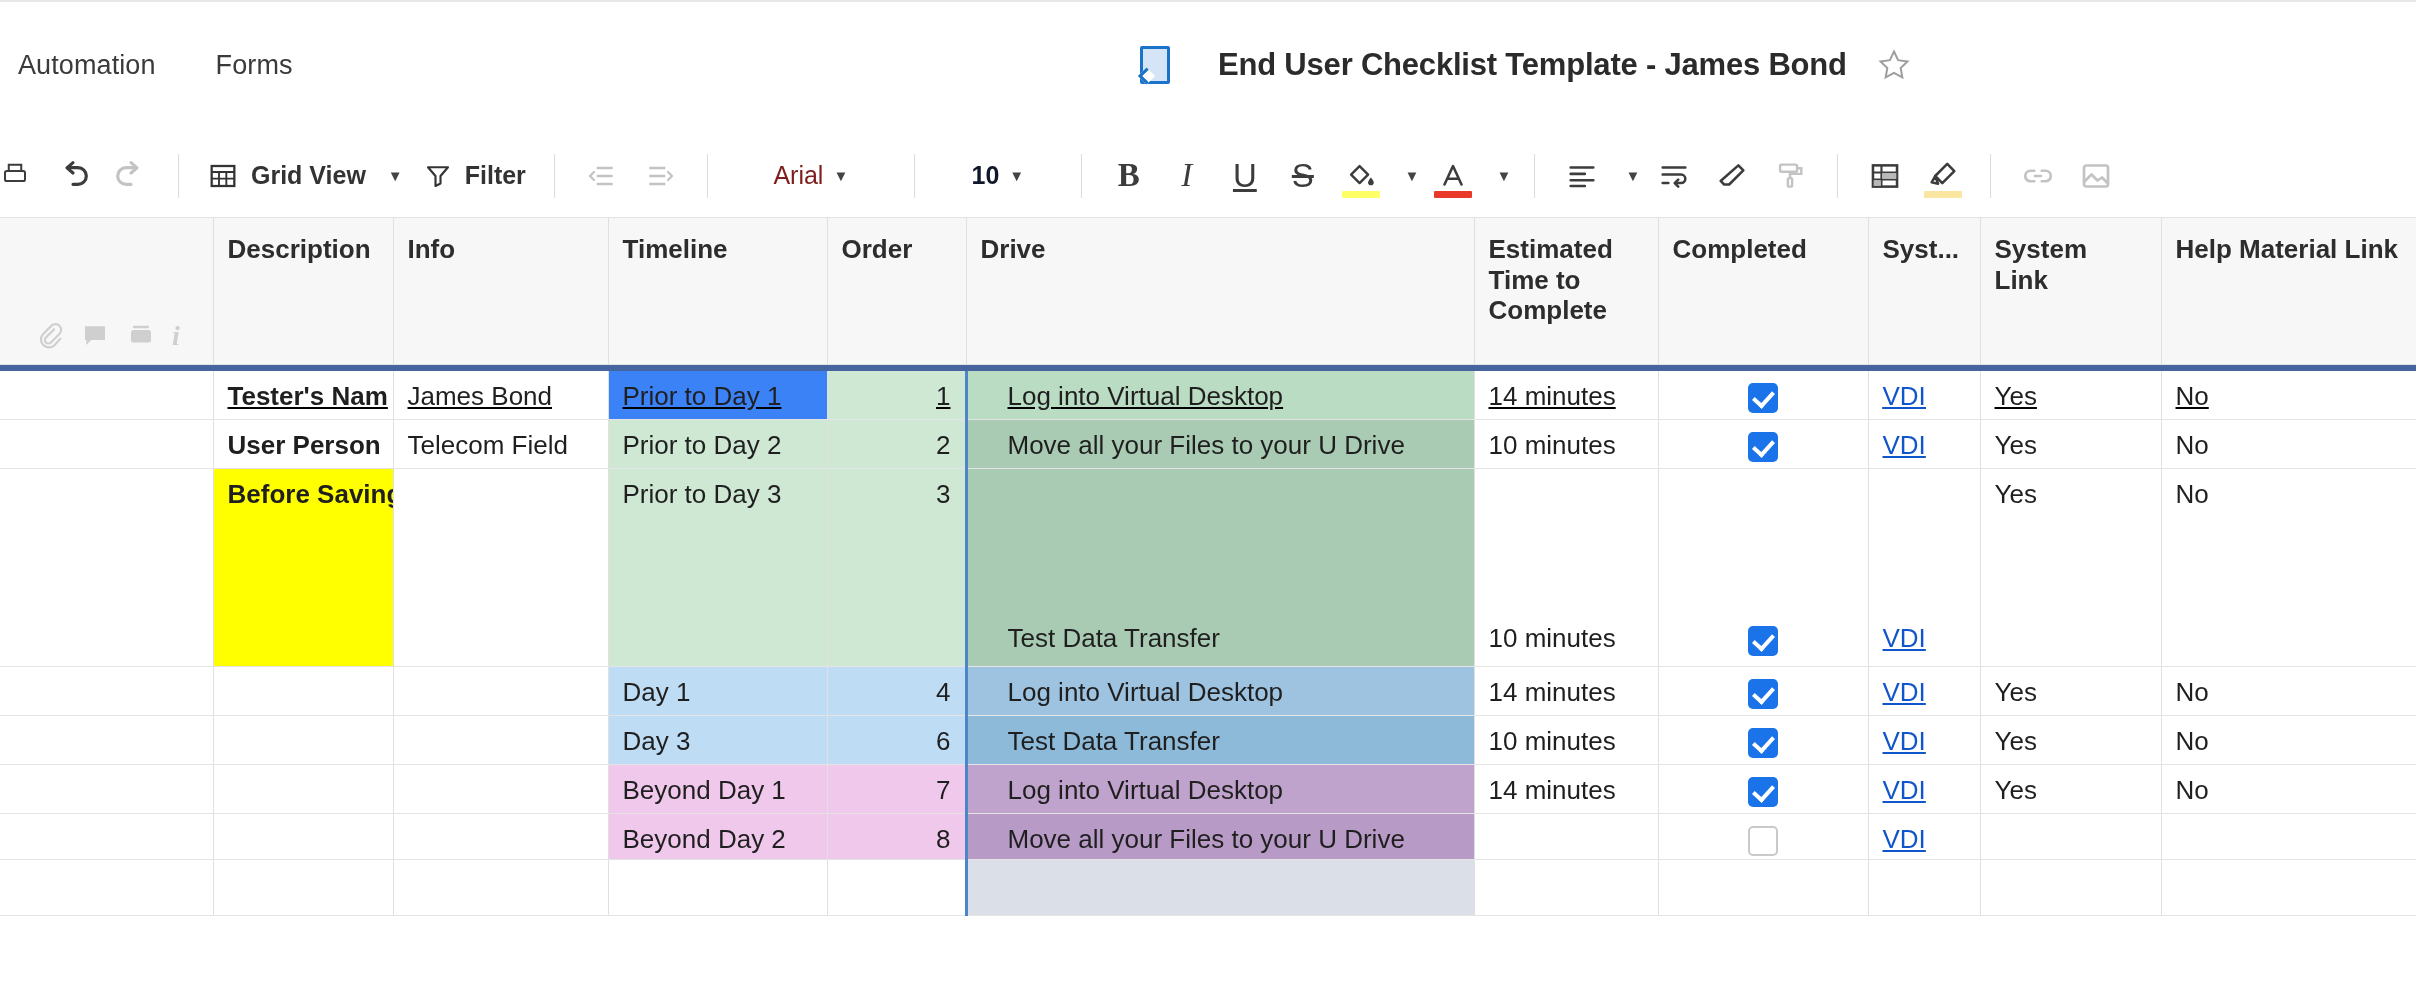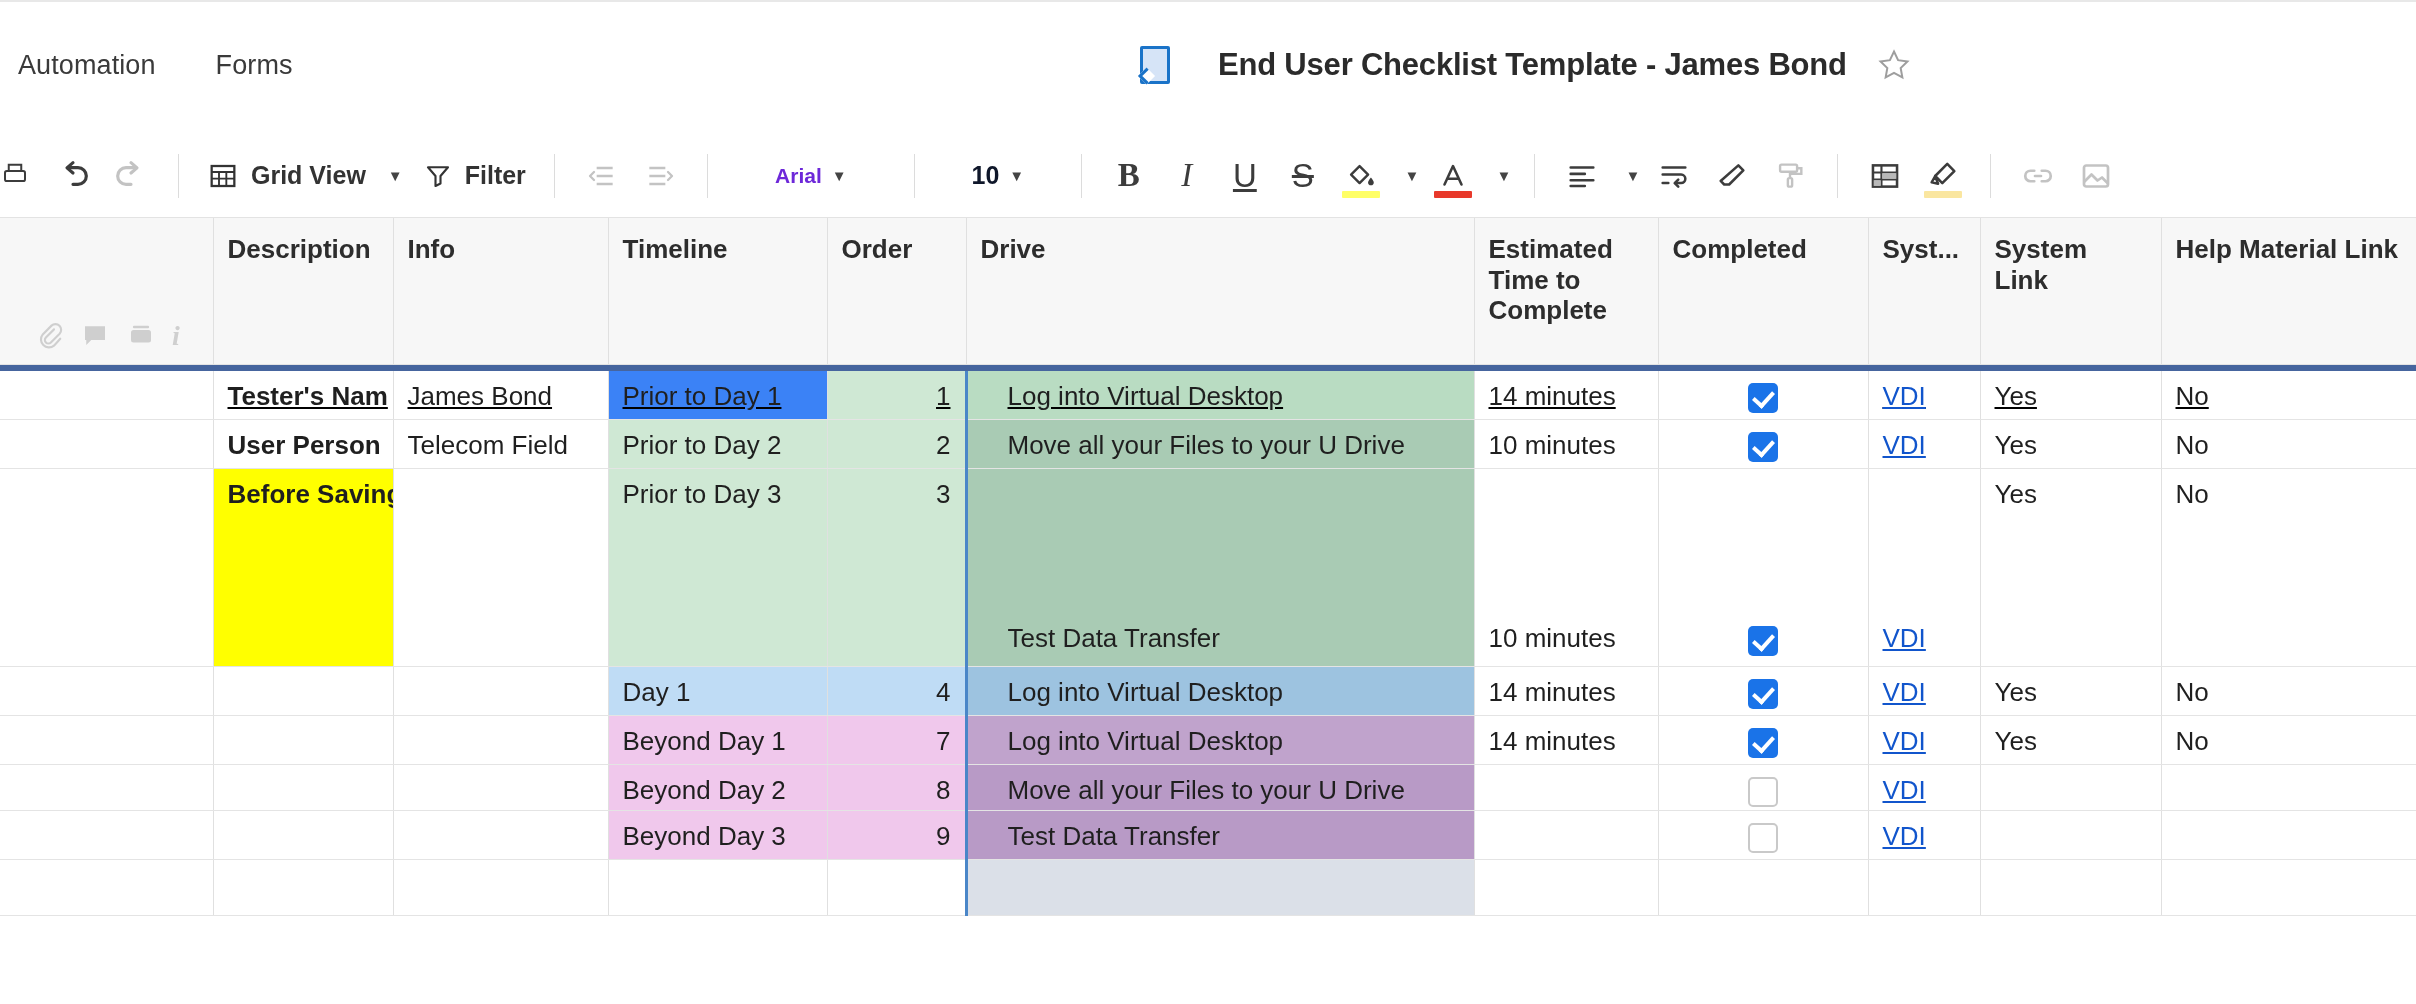--- a/index.html
+++ b/index.html
@@ -62,21 +62,21 @@
   .tb { display: flex; align-items: center; height: 100%; }
   .tbtn {
     display: flex; align-items: center; justify-content: center;
     height: 58px; min-width: 58px; border-radius: 5px;
     cursor: pointer; color: #3c3c3c;
   }
   .tbtn.dis { color: #c3c3c3; }
   .tbtn.lbl { gap: 12px; padding: 0 10px; font-size: 25px; font-weight: bold; color: #333; }
   .sep { width: 1px; height: 44px; background: #dcdcdc; margin: 0 18px; }
   .caret { font-size: 15px; color: #444; margin-left: 10px; }
-  .font-name { font-size: 21px; font-weight: bold; color: #6d28d9; }
+  .font-name { font-size: 25px; font-weight: normal; color: #7f1d1d; }
   .font-size { font-size: 25px; font-weight: bold; color: #0f172a; }
   .underbar { position: absolute; left: 10px; right: 10px; bottom: 7px; height: 7px; border-radius: 1px; }
   .tbtn.rel { position: relative; }
 
   
   .grid { position: relative; width: 2416px; }
   table.sheet { border-collapse: collapse; table-layout: fixed; width: 2416px; }
   table.sheet td, table.sheet th {
     border-right: 1px solid #e0e0e0;
     border-bottom: 1px solid #e4e4e4;
@@ -409,49 +409,49 @@
           <td style="vertical-align:top;padding-top:10px;">14 minutes</td>
           <td class="center" style="vertical-align: top; padding-top: 10px; padding-bottom: 0px;"><span class="cb on"></span></td>
           <td style="vertical-align: top; padding-top: 10px; padding-bottom: 0px;"><span class="link">VDI</span></td>
           <td style="padding-top:10px;">Yes</td>
           <td style="padding-top:10px;">No</td>
         </tr>
         <tr style="height: 49px;">
           <td></td>
           <td class="b" style="padding-top:10px;"></td>
           <td style="padding-top:10px;"></td>
+          <td style="padding-top:10px;background:#bfdcf5">Day 3</td>
+          <td class="num" style="padding-top:10px;background:#bfdcf5">6</td>
+          <td class="task-sel-left task-sel-right" style="background:#8ebada;vertical-align:top;padding-top:10px;padding-left:40px;">Test Data Transfer</td>
+          <td style="vertical-align:top;padding-top:10px;">10 minutes</td>
+          <td class="center" style="vertical-align: top; padding-top: 10px; padding-bottom: 0px;"><span class="cb on"></span></td>
+          <td style="vertical-align: top; padding-top: 10px; padding-bottom: 0px;"><span class="link">VDI</span></td>
+          <td style="padding-top:10px;">Yes</td>
+          <td style="padding-top:10px;">No</td>
+        </tr>
+        <tr style="height: 49px;">
+          <td></td>
+          <td class="b" style="padding-top:10px;"></td>
+          <td style="padding-top:10px;"></td>
           <td style="padding-top:10px;background:#f0c8ec">Beyond Day 1</td>
           <td class="num" style="padding-top:10px;background:#f0c8ec">7</td>
           <td class="task-sel-left task-sel-right" style="background:#c0a3cc;vertical-align:top;padding-top:10px;padding-left:40px;">Log into Virtual Desktop</td>
           <td style="vertical-align:top;padding-top:10px;">14 minutes</td>
           <td class="center" style="vertical-align: top; padding-top: 10px; padding-bottom: 0px;"><span class="cb on"></span></td>
           <td style="vertical-align: top; padding-top: 10px; padding-bottom: 0px;"><span class="link">VDI</span></td>
           <td style="padding-top:10px;">Yes</td>
           <td style="padding-top:10px;">No</td>
         </tr>
         <tr style="height: 46px; margin-left: 16px;">
           <td></td>
           <td class="b" style="padding-top:10px;"></td>
           <td style="padding-top:10px;"></td>
           <td style="padding-top:10px;background:#f0c8ec">Beyond Day 2</td>
           <td class="num" style="padding-top:10px;background:#f0c8ec">8</td>
           <td class="task-sel-left task-sel-right" style="background:#b89ac6;vertical-align:top;padding-top:10px;padding-left:40px;">Move all your Files to your U Drive</td>
-          <td style="vertical-align:top;padding-top:10px;"></td>
-          <td class="center" style="vertical-align: top; padding-top: 10px; padding-bottom: 0px;"><span class="cb off"></span></td>
-          <td style="vertical-align: top; padding-top: 10px; padding-bottom: 0px;"><span class="link">VDI</span></td>
-          <td style="padding-top:10px;"></td>
-          <td style="padding-top:10px;"></td>
-        </tr>
-        <tr style="height: 49px;">
-          <td></td>
-          <td class="b" style="padding-top:10px;"></td>
-          <td style="padding-top:10px;"></td>
-          <td style="padding-top:10px;background:#f0c8ec">Beyond Day 3</td>
-          <td class="num" style="padding-top:10px;background:#f0c8ec">9</td>
-          <td class="task-sel-left task-sel-right" style="background:#b89ac6;vertical-align:top;padding-top:10px;padding-left:40px;">Test Data Transfer</td>
           <td style="vertical-align:top;padding-top:10px;"></td>
           <td class="center" style="vertical-align: top; padding-top: 10px; padding-bottom: 0px;"><span class="cb off"></span></td>
           <td style="vertical-align: top; padding-top: 10px; padding-bottom: 0px;"><span class="link">VDI</span></td>
           <td style="padding-top:10px;"></td>
           <td style="padding-top:10px;"></td>
         </tr>
         <tr style="height: 56px;">
           <td></td>
           <td class="b" style="padding-top:10px;"></td>
           <td style="padding-top:10px;"></td>

